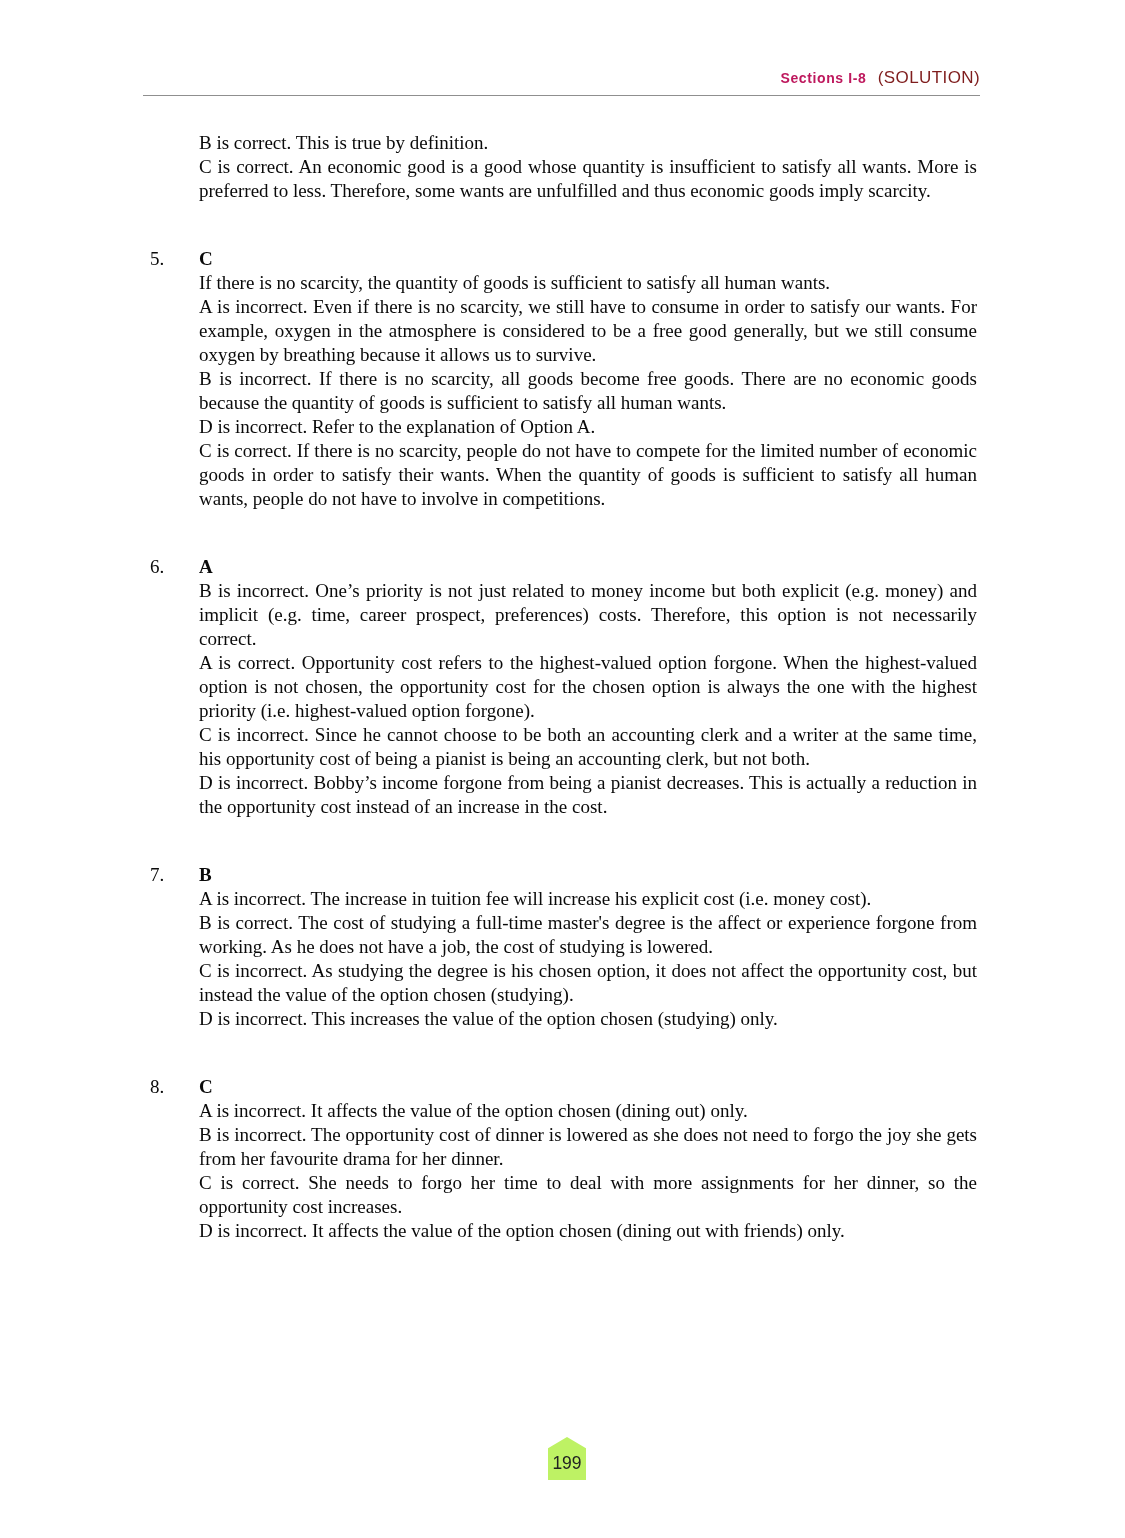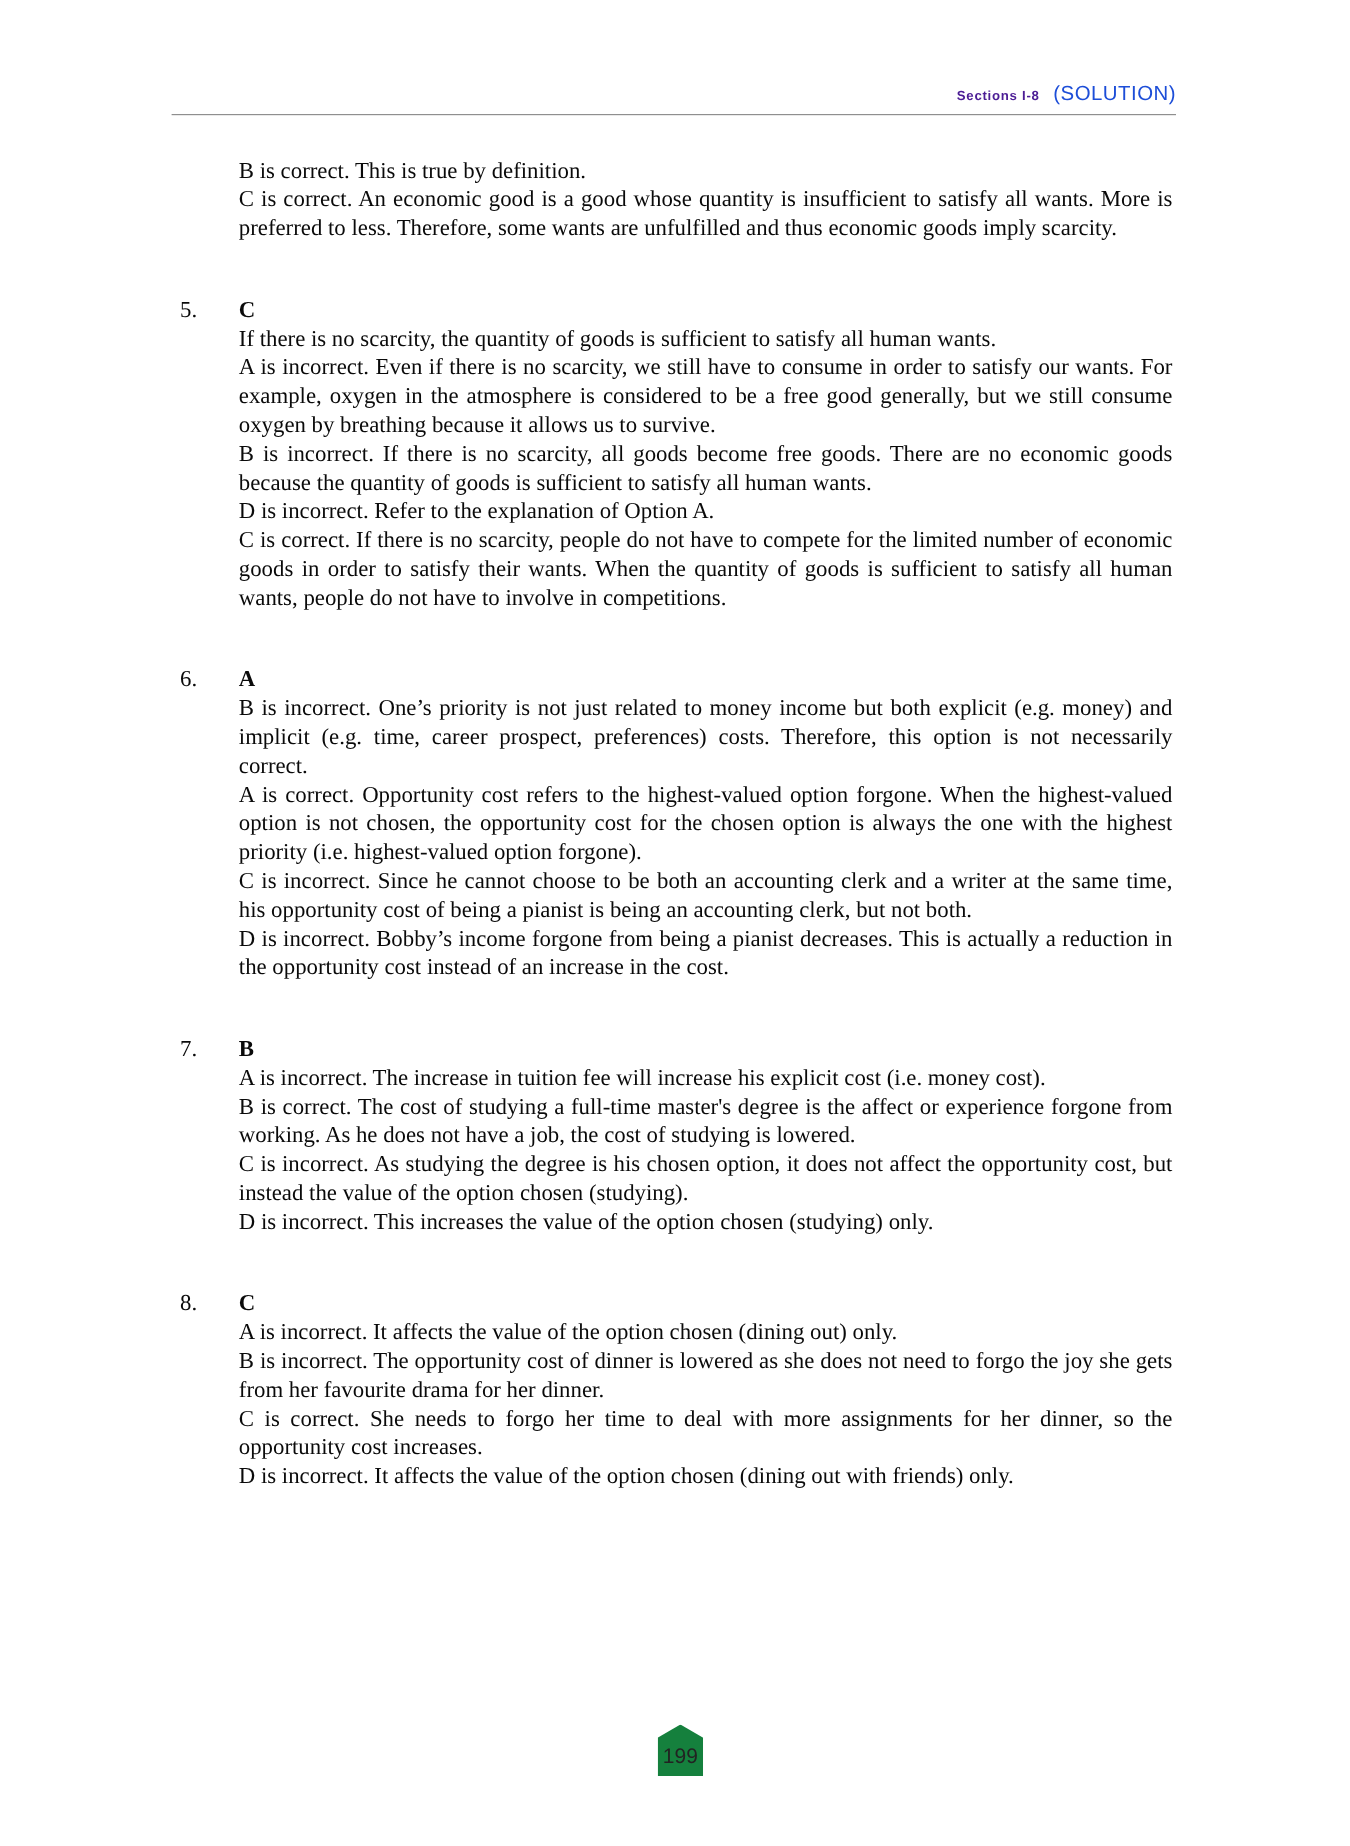--- a/index.html
+++ b/index.html
@@ -23,29 +23,29 @@
     top: 68px;
     width: 837px;
     text-align: right;
     border-bottom: 1.5px solid #8f8f8f;
     padding-bottom: 7px;
     font-family: "Liberation Sans", sans-serif;
     white-space: nowrap;
   }
   .header-bold {
     font-weight: 700;
-    font-size: 11px;
+    font-size: 14px;
     letter-spacing: 0.6px;
-    color: #4c1d95;
+    color: #be185d;
   }
   .header-regular {
     font-weight: 400;
     font-size: 17px;
     letter-spacing: 0.4px;
-    color: #1d4ed8;
+    color: #7f1d1d;
     margin-left: 7px;
   }
 
   
   .content {
     position: absolute;
     left: 150px;
     top: 131px;
     width: 827px;
   }
@@ -73,21 +73,21 @@
     font-family: Liberation Serif, serif;
   }
 
   
   .page-badge {
     position: absolute;
     left: 548px;
     top: 1437px;
     width: 38px;
     height: 43px;
-    background: #15803d;
+    background: #bef264;
     clip-path: polygon(0 26%, 50% 0, 100% 26%, 100% 100%, 0 100%);
     display: flex;
     align-items: center;
     justify-content: center;
     padding-top: 9px;
     box-sizing: border-box;
     font-family: "Liberation Sans", sans-serif;
     font-size: 17.5px;
     color: #222222;
   }

